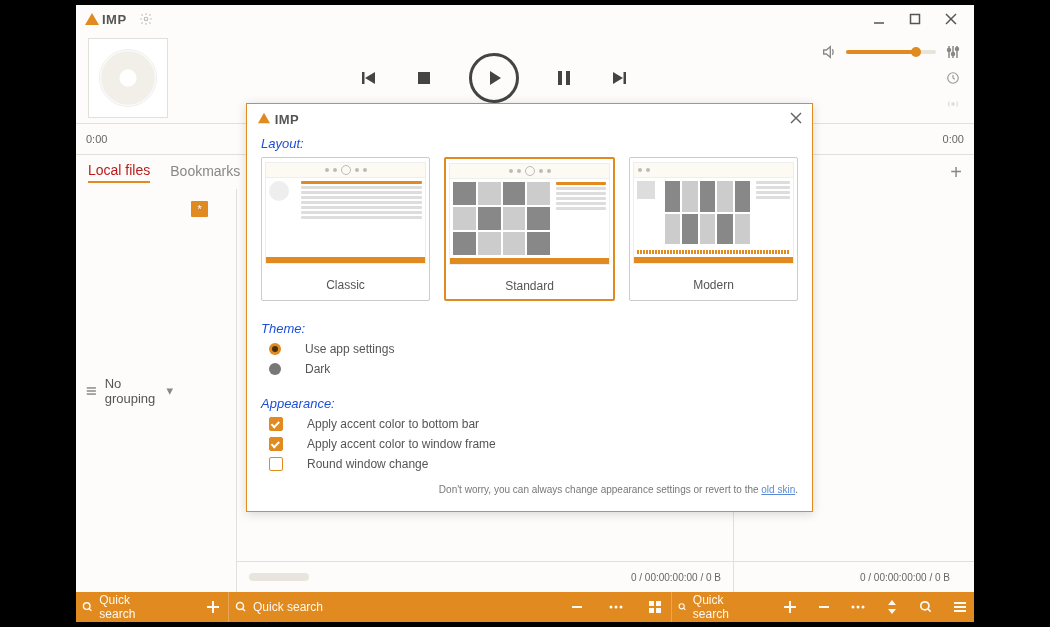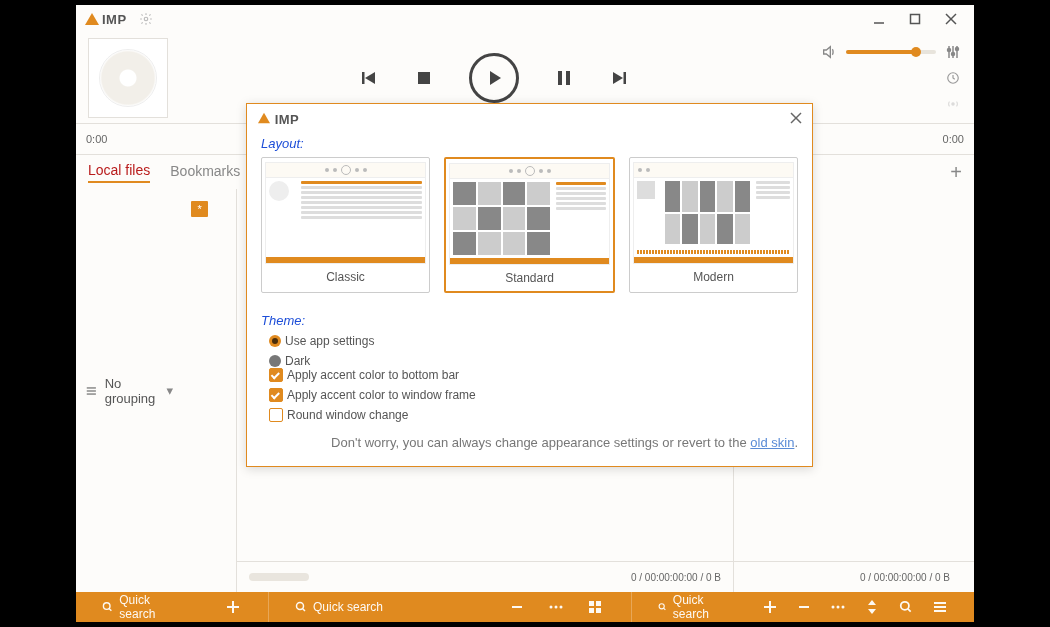--- a/index.html
+++ b/index.html
@@ -93,21 +93,21 @@
   .ghost{height:12px;background:#f1eee8;border-radius:2px;}
   .midcol{flex:1;display:flex;flex-direction:column;}
   .midbody{flex:1;}
   .midfoot{height:30px;border-top:1px solid var(--panel-border);display:flex;align-items:center;padding:0 12px;}
   .scrollthumb{width:60px;height:8px;background:#e9e5de;border-radius:4px;}
   .timecount{margin-left:auto;font-size:10px;color:#666;}
   .rightpane{width:240px;border-left:1px solid var(--panel-border);display:flex;flex-direction:column;}
   .rightpane .timecount{margin:0 12px 0 auto;}
   
   .bottombar{height:30px;background:var(--accent);display:flex;align-items:stretch;color:#fff;}
-  .bbsection{display:flex;align-items:center;gap:19px;padding:0 26px;border-right:1px solid rgba(255,255,255,.25);}
+  .bbsection{display:flex;align-items:center;gap:19px;padding:0 6px;border-right:1px solid rgba(255,255,255,.25);}
   .bbsection.grow{flex:1;}
   .searchbox{display:flex;align-items:center;gap:6px;opacity:.95;font-size:12px;}
   .bbtn{width:20px;height:20px;display:flex;align-items:center;justify-content:center;opacity:.95;}
   .bbtn svg{display:block;}
   
   .overlay{position:absolute;inset:0;}
   .dialog{
     position:absolute;left:170px;top:98px;width:567px;background:#fff;
     border:1px solid var(--dialog-border);
     box-shadow:0 2px 10px rgba(0,0,0,.15);
@@ -115,48 +115,48 @@
     box-sizing:border-box;
   }
   .dialog .dlogo{position:absolute;left:10px;top:8px;}
   .dialog .close{position:absolute;right:10px;top:8px;color:#666;}
   .sectionlabel{font-style:italic;color:#1d4ed8;margin:20px 0 6px 0;}
   .sectionlabel:first-of-type{margin-top:24px;}
   .layoutrow{display:flex;gap:14px;}
   .layoutcard{
     flex:1;border:1px solid #ccc;border-radius:2px;
     display:flex;flex-direction:column;align-items:center;padding:4px;
-    gap:4px;
+    gap:12px;
   }
   .layoutcard.selected{border:2px solid var(--accent);text-align:center;}
   .thumb{
     width:100%;height:100px;background:#fff;border:1px solid #eee;
     display:flex;flex-direction:column;position:relative;overflow:hidden;font-size:6px;
   }
   .thumb .tbar{height:14px;background:#fdfaf4;border-bottom:1px solid #eee;display:flex;align-items:center;justify-content:center;gap:4px;}
   .thumb .tdot{width:4px;height:4px;border-radius:50%;background:#bbb;}
   .thumb .tplay{width:8px;height:8px;border:1px solid #bbb;border-radius:50%;}
   .thumb .tbody{flex:1;display:flex;}
   .thumb .tcol{flex:1;display:flex;flex-direction:column;gap:2px;padding:3px;}
   .thumb .tline{height:3px;background:#ddd;border-radius:1px;}
   .thumb .tline.o{background:var(--accent);}
   .thumb .tgrid{flex:1;display:grid;grid-template-columns:repeat(4,1fr);gap:2px;padding:3px;}
   .thumb .tcell{background:#ccc;}
   .thumb .tcell.d{background:#888;}
   .thumb .tfoot{height:6px;background:var(--accent);}
   .layoutlabel{font-size:12px;color:#555;padding:2px 0;}
   .radios,.checks{display:flex;flex-direction:column;gap:6px;margin-left:8px;}
-  .radio,.check{display:flex;align-items:center;gap:4px;color:#555;font-size:12px;}
+  .radio,.check{display:flex;align-items:center;gap:24px;color:#555;font-size:12px;}
   .rdot{width:12px;height:12px;border-radius:50%;background:#777;position:relative;flex-shrink:0;}
   .rdot.sel{background:var(--accent);}
   .rdot.sel::after{content:"";position:absolute;inset:3px;border-radius:50%;background:#4a2e0b;}
   .cbox{width:12px;height:12px;border:1.5px solid var(--accent);border-radius:2px;flex-shrink:0;display:flex;align-items:center;justify-content:center;}
   .cbox.checked{background:var(--accent);}
   .cbox.checked::after{content:"";width:6px;height:3px;border-left:2px solid #fff;border-bottom:2px solid #fff;transform:rotate(-45deg) translate(0,-1px);}
-  .hint{font-size:13px;color:#777;text-align:right;margin-top:12px;line-height:1.4;}
+  .hint{font-size:10px;color:#777;text-align:right;margin-top:12px;line-height:1.4;}
   .hint a{color:#5a8bd6;text-decoration:underline;}
   svg{pointer-events:none;}
 </style>
 </head>
 <body>
 
 <div class="app">
 
   <div class="titlebar">
     <div class="logo">
@@ -534,20 +534,21 @@
         <label class="radio">
             <span class="rdot sel"></span>
             <span>Use app settings</span>
           </label>
         <label class="radio">
             <span class="rdot"></span>
             <span>Dark</span>
           </label>
       </div>
 
+      <div class="sectionlabel">Appearance:</div>
       <div class="checks">
         <label class="check">
             <span class="cbox checked"></span>
             <span>Apply accent color to bottom bar</span>
           </label>
         <label class="check">
             <span class="cbox checked"></span>
             <span>Apply accent color to window frame</span>
           </label>
         <label class="check">

